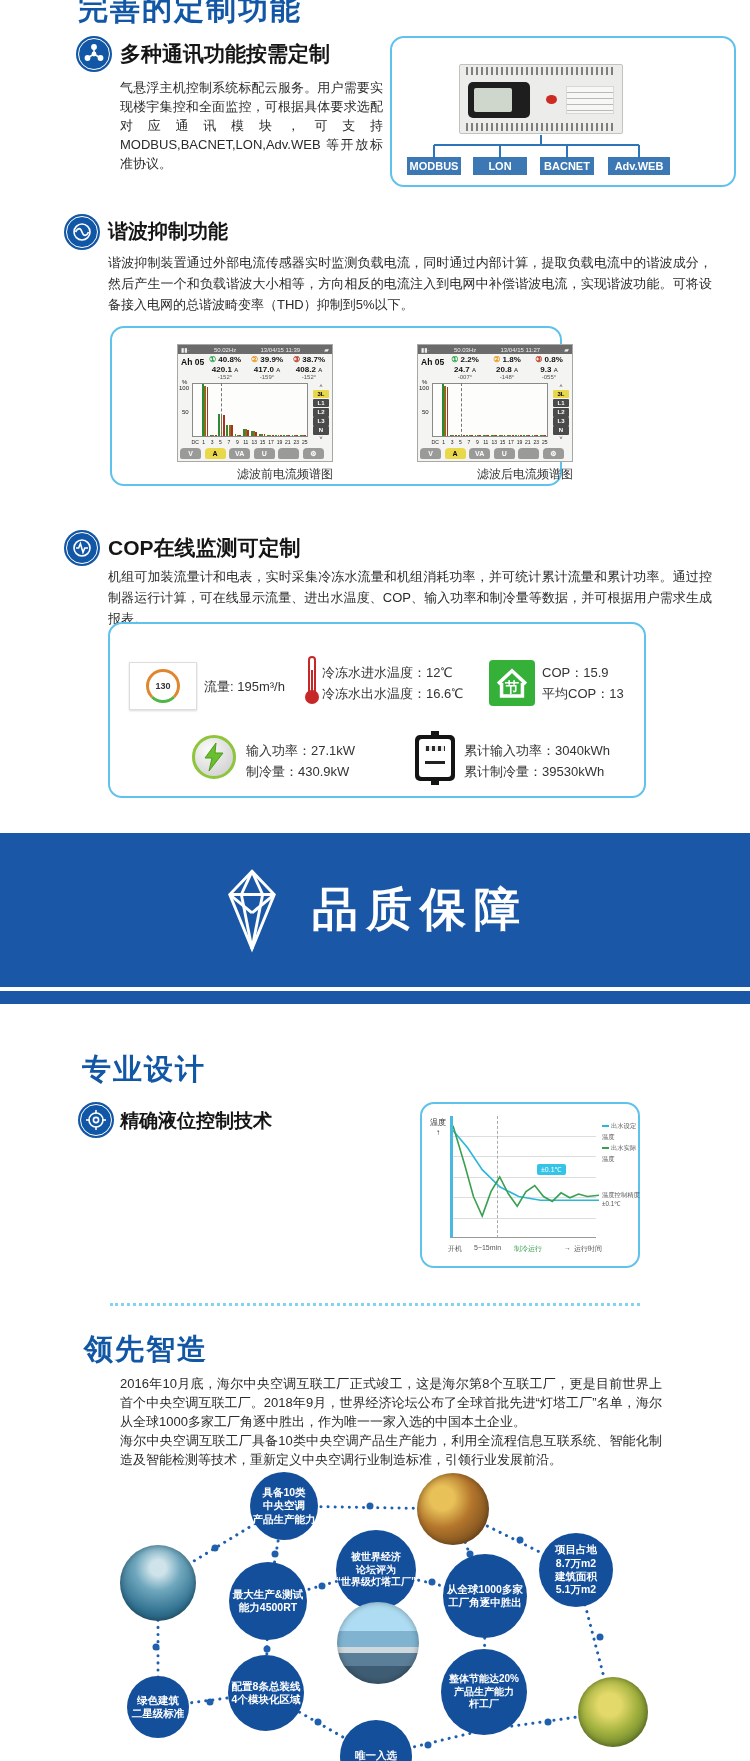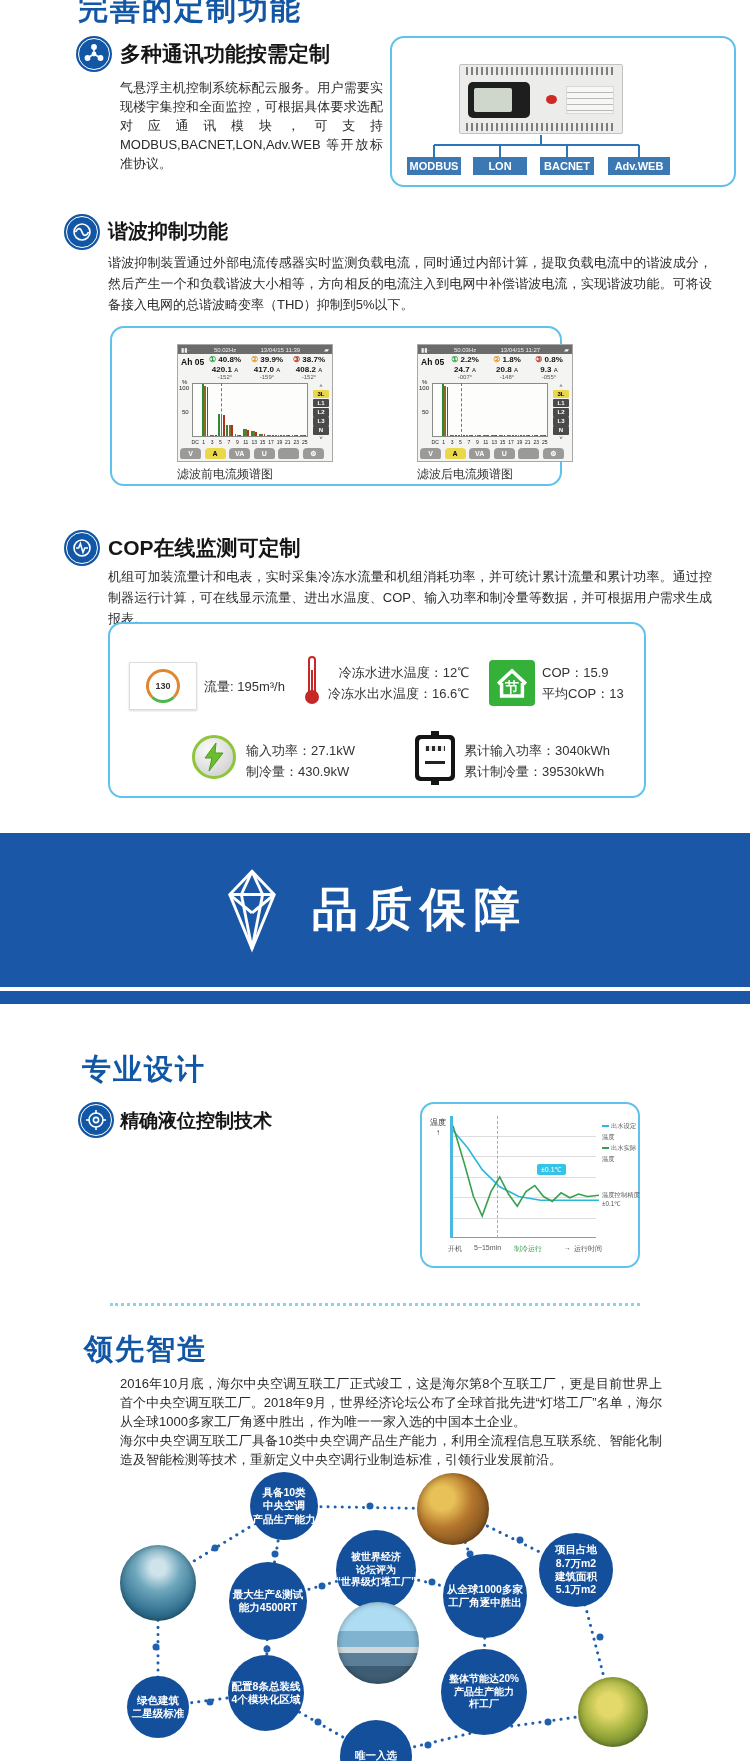--- a/index.html
+++ b/index.html
@@ -44,21 +44,21 @@
   .scr-ylab { position:absolute; font-size:6px; color:#222; }
   .scr-ticks { position:absolute; left:13px; top:94px; width:118px; display:flex; }
   .scr-ticks span { flex:1; text-align:center; font-size:5px; color:#222; }
   .side-col { position:absolute; left:135px; top:39px; width:16px; text-align:center; }
   .side-col .arr { font-size:6px; line-height:5px; color:#333; }
   .side-btn { width:16px; height:8.6px; margin:0.6px 0; background:#4a4a4a; color:#fff; font-size:6px; font-weight:700; line-height:8.6px; text-align:center; border-radius:1px; }
   .side-btn.active { background:#e8d84a; color:#000; }
   .btm-btns { position:absolute; left:2px; top:103px; display:flex; gap:3.6px; }
   .btm-btn { width:21px; height:11px; background:#9a9a98; color:#fff; font-size:7px; font-weight:700; display:flex; align-items:center; justify-content:center; border-radius:4px 4px 2px 2px; }
   .btm-btn.active { background:#e8d84a; color:#000; }
-  .scr-caption { position:absolute; width:156px; text-align:left; font-size:12px; color:#333; }
+  .scr-caption { position:absolute; width:156px; text-align:right; font-size:12px; color:#333; }
 
   
   .gauge-card { position:absolute; left:19px; top:38px; width:68px; height:48px; background:#fff; border:1px solid #ddd; box-shadow:0 1px 2px rgba(0,0,0,.15); display:flex; align-items:center; justify-content:center; }
   .gauge-ring { width:34px; height:34px; border-radius:50%; border:3px solid #e0862e; border-bottom-color:#4db848; display:flex; align-items:center; justify-content:center; font-size:9px; font-weight:700; color:#333; }
   .metric { position:absolute; font-size:13px; color:#333; line-height:21px; }
   .thermo { position:absolute; left:194px; top:32px; width:16px; height:50px; }
   .thermo .stem { position:absolute; left:4px; top:0; width:8px; height:38px; border:2px solid #c62828; border-radius:4px 4px 0 0; background:#fff; }
   .thermo .merc { position:absolute; left:7px; top:14px; width:2px; height:24px; background:#c62828; }
   .thermo .bulb { position:absolute; left:1px; top:34px; width:14px; height:14px; border-radius:50%; background:#c62828; }
   .eco { position:absolute; left:379px; top:36px; width:46px; height:46px; background:#35b13a; border-radius:4px; display:flex; align-items:center; justify-content:center; }
@@ -442,21 +442,21 @@
     <div class="gauge-card">
       <div class="gauge-ring">130</div>
     </div>
     <div class="metric" style="left:94px; top:52px;">流量: 195m³/h</div>
 
     <div class="thermo">
       <div class="stem"></div>
         <div class="merc"></div>
         <div class="bulb"></div>
     </div>
-    <div class="metric" style="left:218px; top:38px;text-align:right;">
+    <div class="metric" style="left:212px; top:38px;">
       <div>冷冻水进水温度：12℃</div>
       <div>冷冻水出水温度：16.6℃</div>
     </div>
 
     <div class="eco">
       <svg width="40" height="40" viewBox="0 0 46 46" fill="none" stroke="#fff" stroke-width="4">
         <path d="M7 24 L23 9 L39 24"></path>
           <path d="M11 23 V38 H35 V23"></path>
         </svg>
       <span style="position:absolute; color:#fff; font-weight:700; font-size:14px; margin-top:10px;">节</span>

